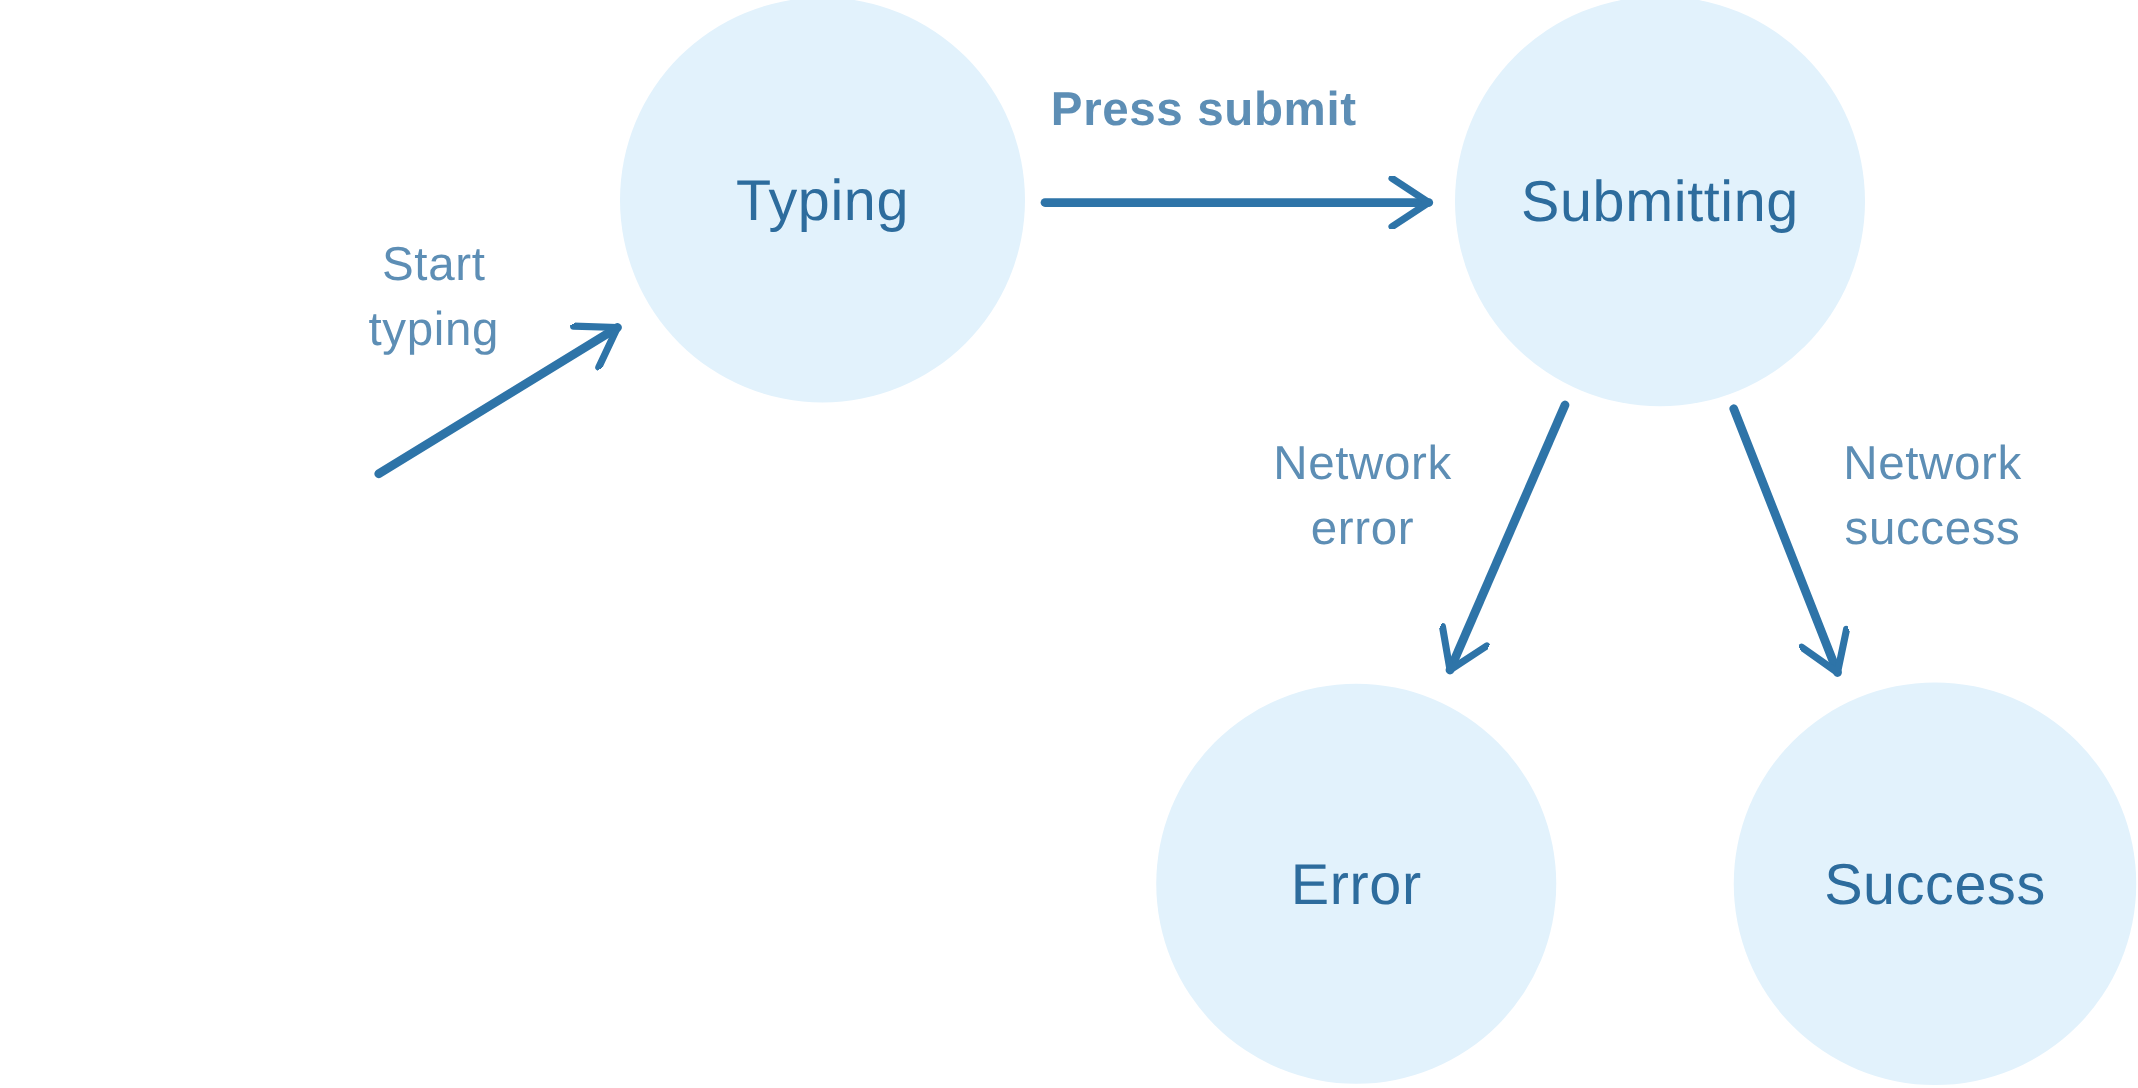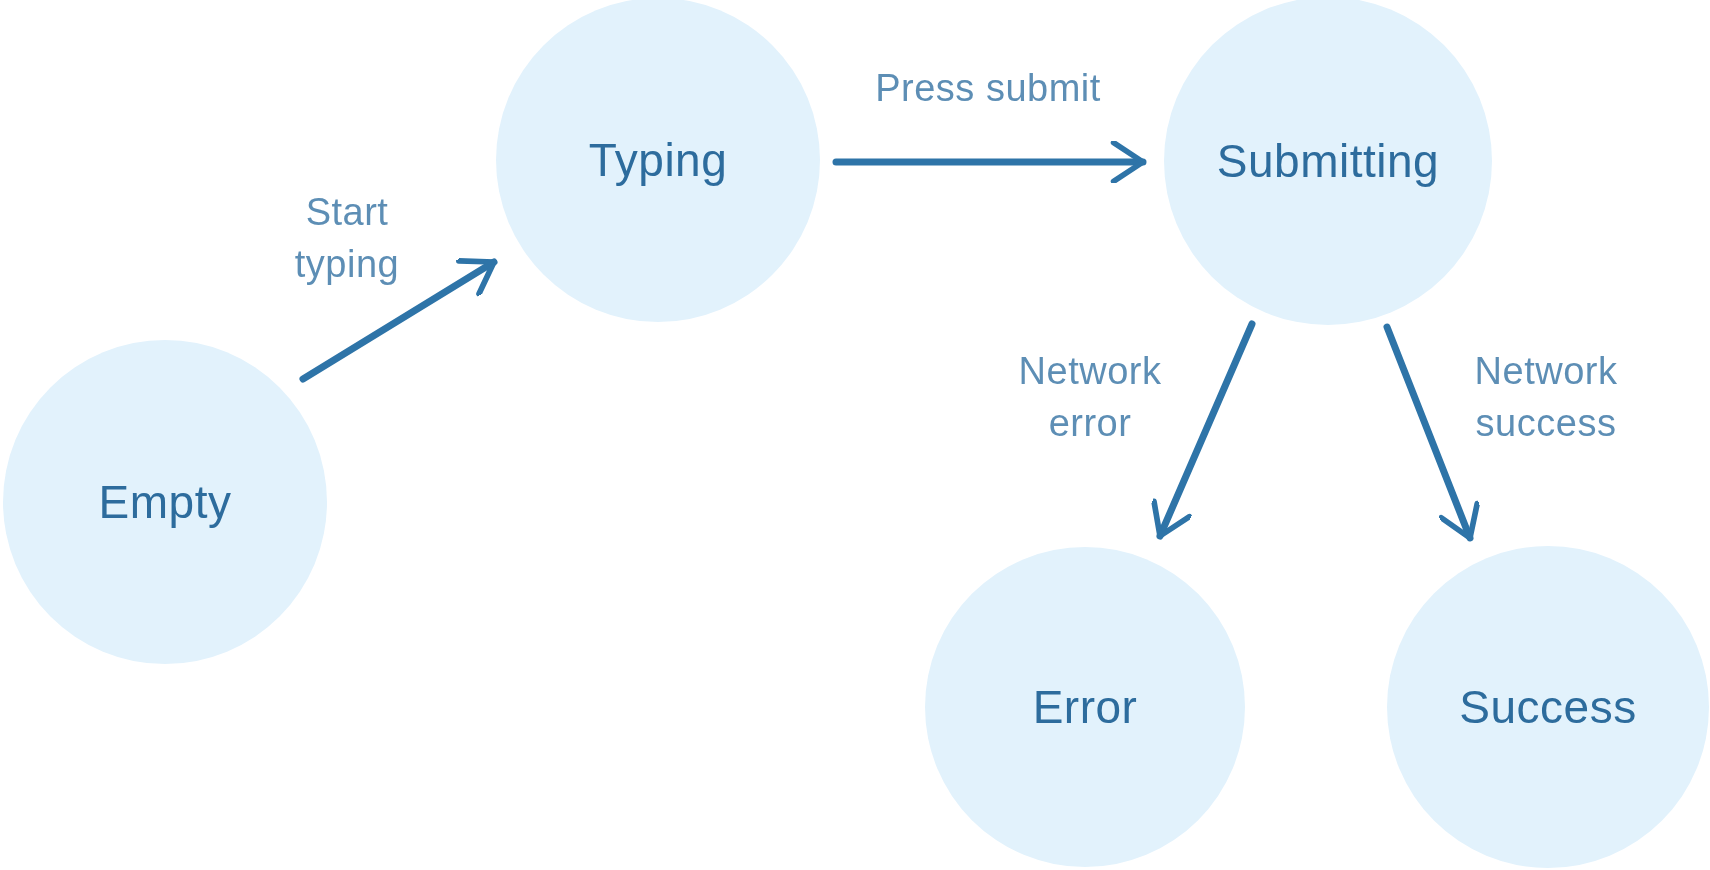--- a/index.html
+++ b/index.html
@@ -65,21 +65,21 @@
     transform: translate(-50%, -50%);
     text-align: center;
     color: var(--edge-label);
     opacity: 0.82;
     font-size: 38px;
     line-height: 52px;
     letter-spacing: 0.5px;
     white-space: nowrap;
   }
   .edge-label-start-typing    { left: 327px;  top: 238px; margin-left: 20px; }
-  .edge-label-press-submit    { left: 988px;  top: 88px;  }
+  .edge-label-press-submit    { left: 963px;  top: 88px; font-weight: bold;  }
   .edge-label-network-error   { left: 1090px; top: 397px; }
   .edge-label-network-success { left: 1546px; top: 397px; }
 </style>
 </head>
 <body>
 
 <div class="canvas">
 
   <svg class="edges-layer" viewBox="0 0 1710 870" xmlns="http://www.w3.org/2000/svg">
     <defs>
@@ -94,23 +94,20 @@
       <line class="edge-line" x1="836" y1="162" x2="1143" y2="162" marker-end="url(#arrowhead)"></line>
     </g>
     <g>
       <line class="edge-line" x1="1252" y1="324" x2="1160" y2="536" marker-end="url(#arrowhead)"></line>
     </g>
     <g>
       <line class="edge-line" x1="1387" y1="327" x2="1470" y2="538" marker-end="url(#arrowhead)"></line>
     </g>
   </svg>
 
-  <div class="node node-empty">
-    <span class="node-label">Empty</span>
-  </div>
   <div class="node node-typing">
     <span class="node-label">Typing</span>
   </div>
   <div class="node node-submitting">
     <span class="node-label">Submitting</span>
   </div>
   <div class="node node-error">
     <span class="node-label">Error</span>
   </div>
   <div class="node node-success">

